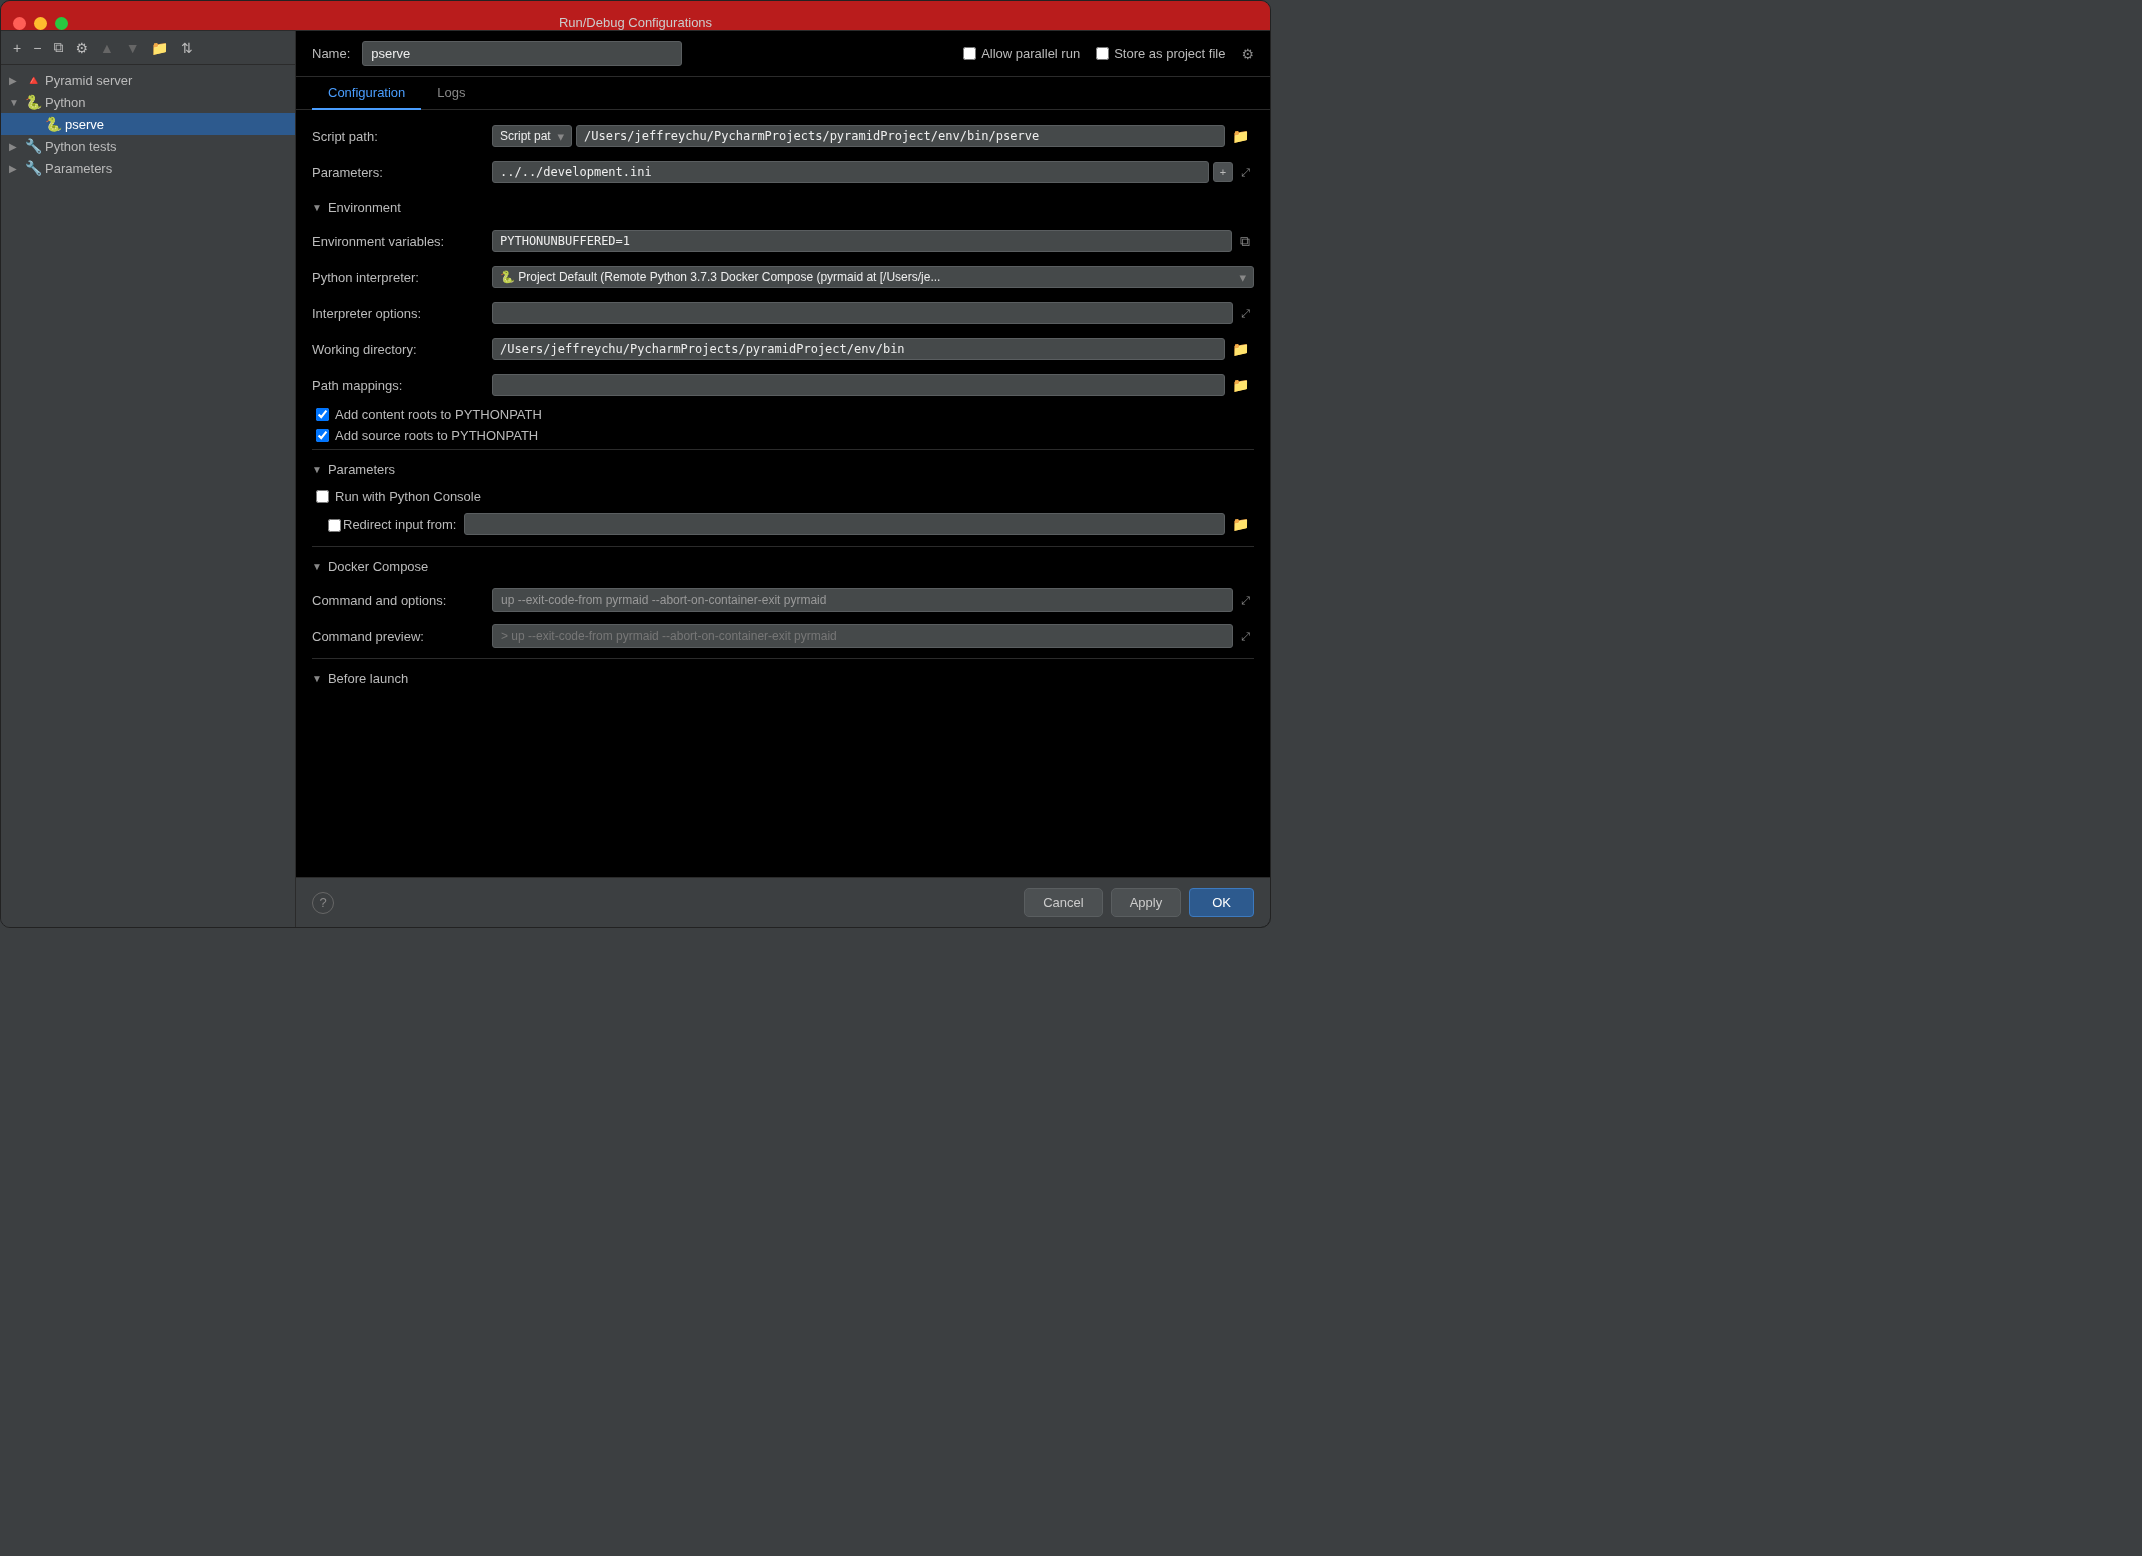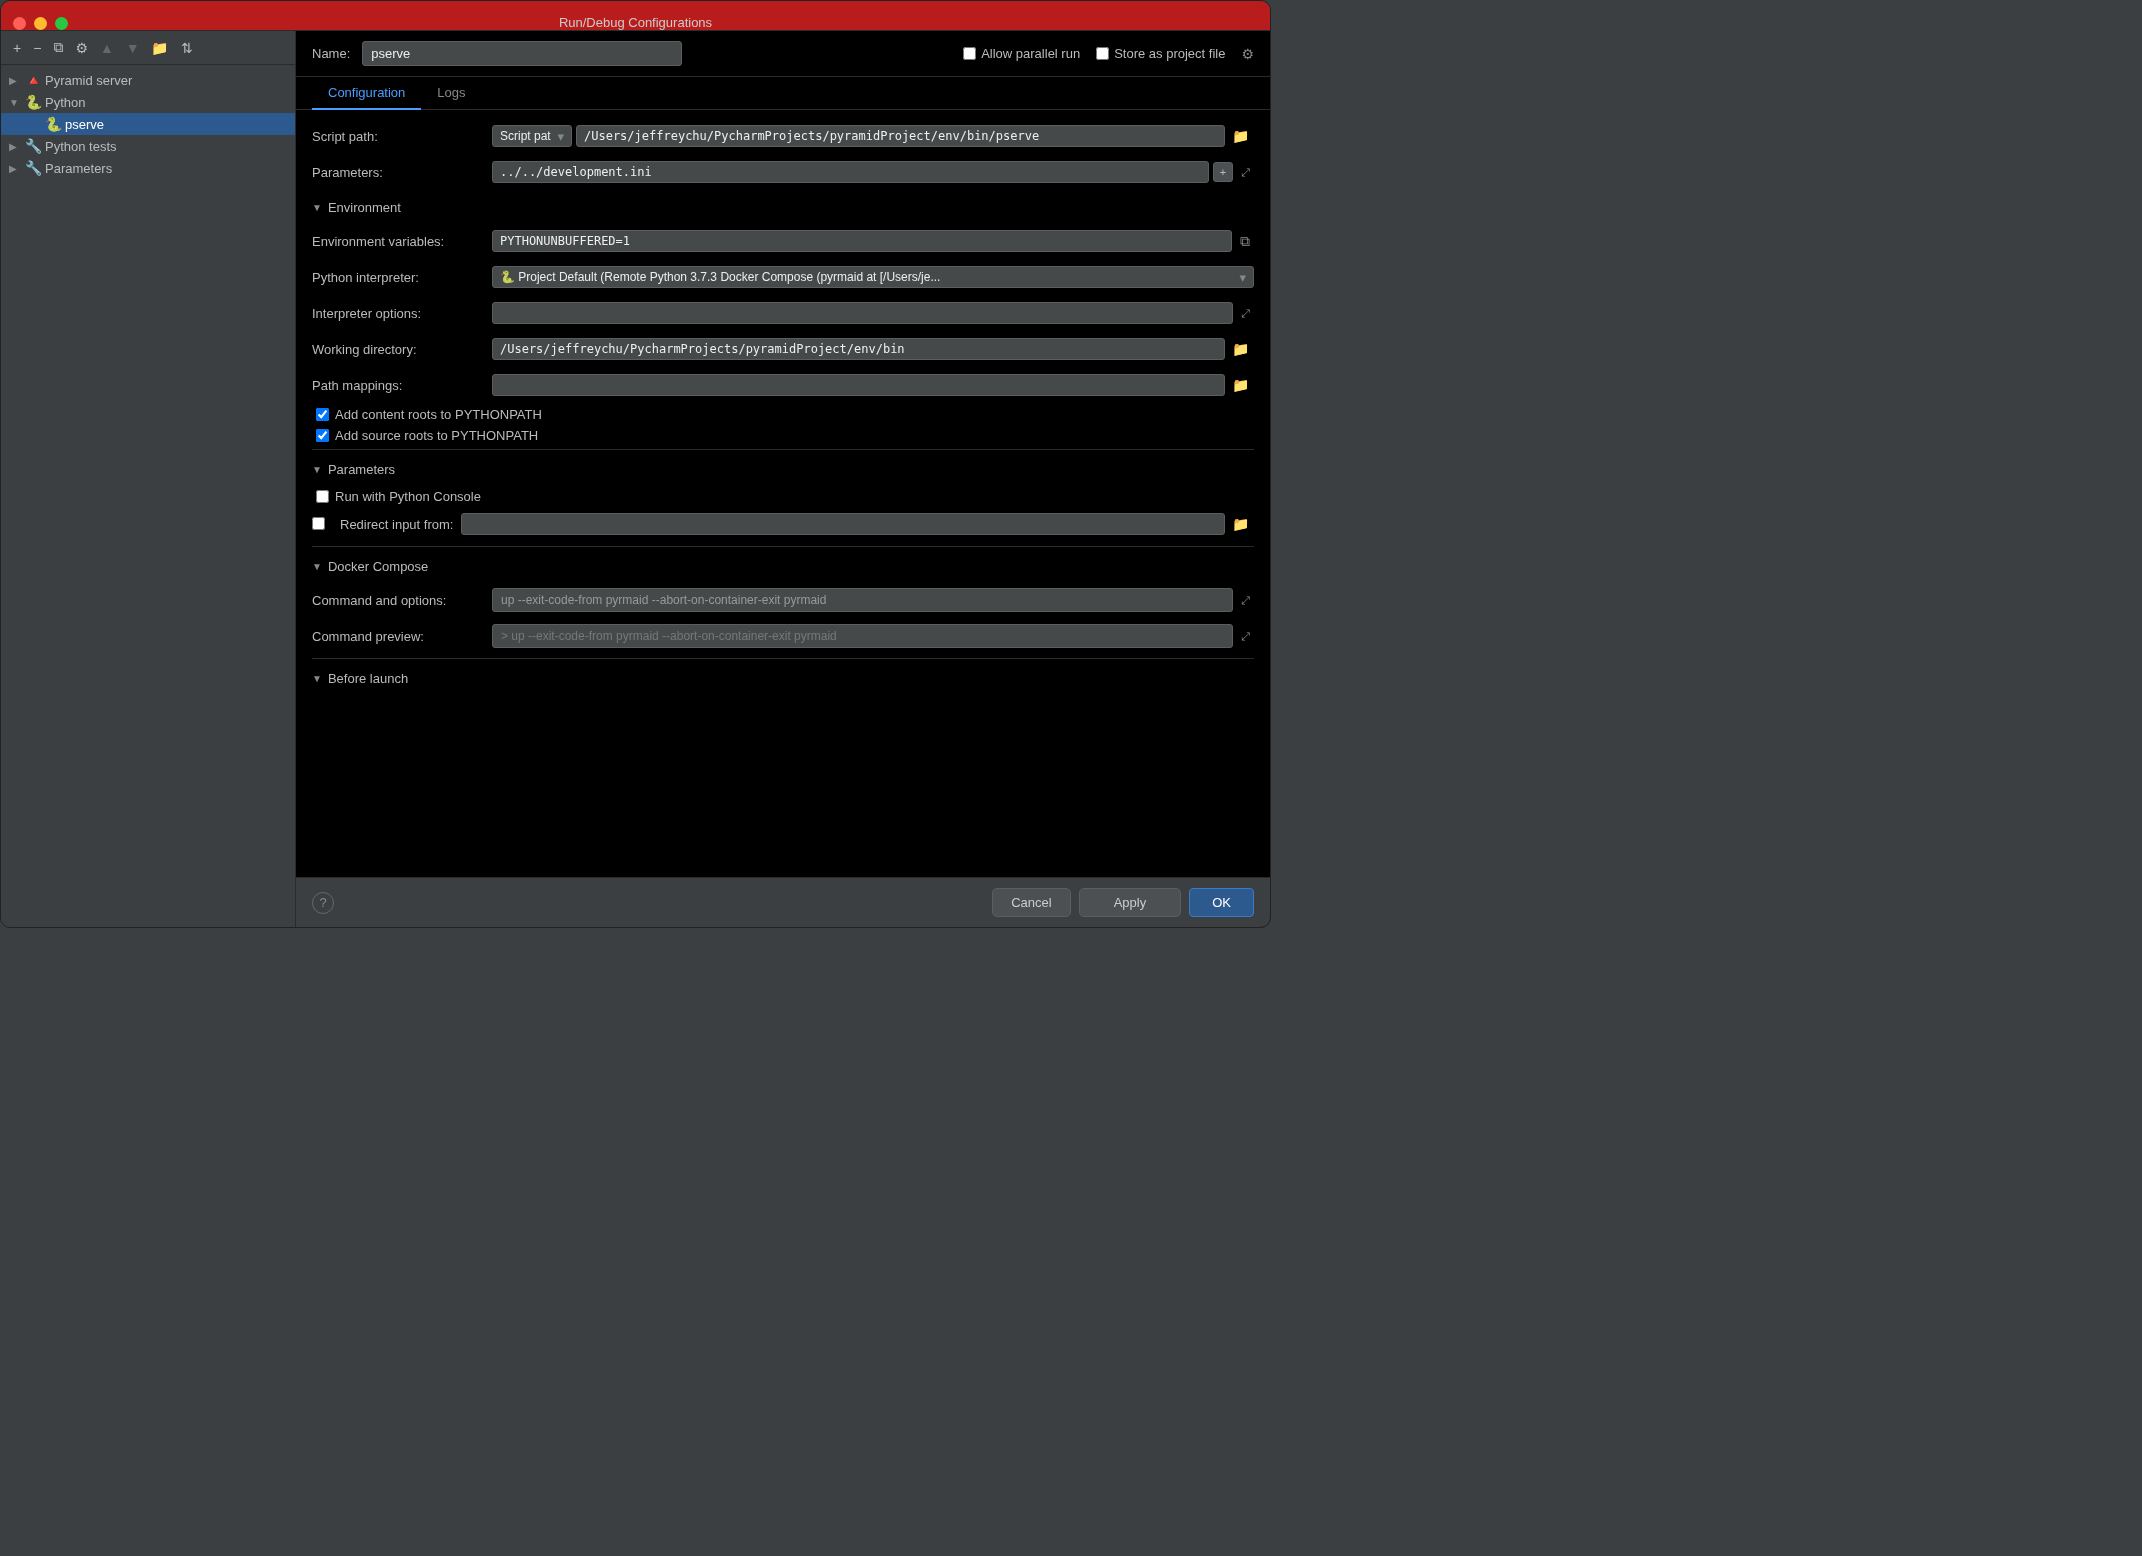--- a/index.html
+++ b/index.html
@@ -400,21 +400,21 @@
       padding: 6px 18px;
       font-size: 13px;
       border-radius: 5px;
       cursor: pointer;
     }
 
     .btn-apply {
       background: #4c5052;
       border: 1px solid #5a5e60;
       color: #ccc;
-      padding: 6px 34px;
+      padding: 6px 18px;
       font-size: 13px;
       border-radius: 5px;
       cursor: pointer;
     }
 
     .btn-ok {
       background: #2d5a8e;
       border: 1px solid #3d7abf;
       color: #fff;
       padding: 6px 22px;
@@ -640,21 +640,21 @@
           <span class="section-arrow">▼</span>
           <span>Parameters</span>
         </div>
 
         <div class="checkbox-row">
           <input type="checkbox" id="python-console" style="">
           <label for="python-console">Run with Python Console</label>
         </div>
 
         <div class="form-row">
-          <div style="display:flex;align-items:flex-start;gap:15px;">
+          <div style="display:flex;align-items:flex-end;gap:2px;margin-left:16px;">
             <input type="checkbox" id="redirect-input" style="">
             <label for="redirect-input" style="color:#bbb;font-size:13px;white-space:nowrap;">Redirect input from:</label>
           </div>
           <div class="form-control" style="margin-left:8px;">
             <input class="input-field" type="text" style="">
             <button class="folder-btn">📁</button>
           </div>
         </div>
 
         <hr class="separator-line">

